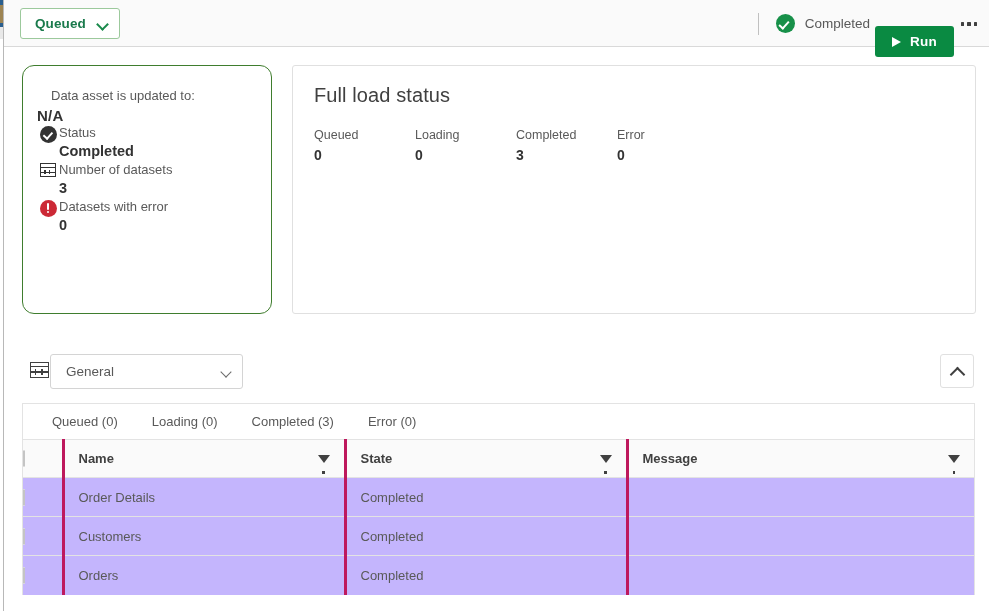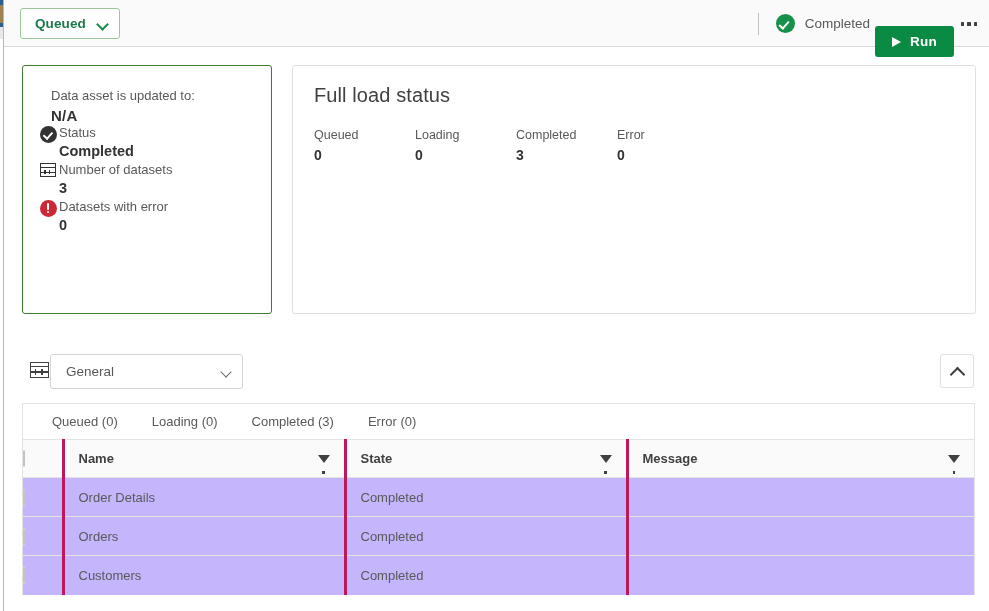--- a/index.html
+++ b/index.html
@@ -158,33 +158,33 @@
 
   
   .info-card {
     position: absolute;
     left: 22px; top: 65px;
     width: 250px;
     height: 249px;
     box-sizing: border-box;
     background: #ffffff;
     border: 1px solid #3f7d2e;
-    border-radius: 3px;
+    border-radius: 12px;
     padding: 22px 20px 0 14px;
   }
   .updated-label {
     font-size: 13px;
     color: #595959;
     margin-left: 14px;
   }
   .updated-value {
     font-size: 15px;
     font-weight: 700;
     color: #333333;
-    margin: 4px 0 0 14px;
+    margin: 4px 0 0 0;
     letter-spacing: 0.2px;
   }
   .metric {
     display: flex;
     align-items: flex-start;
   }
   .metric .mi {
     width: 22px;
     flex: none;
     margin-top: 2px;
@@ -619,27 +619,27 @@
           <span class="cbox"></span>
         </td>
         <td class="col-name">Order Details</td>
         <td class="col-state">Completed</td>
         <td></td>
       </tr>
       <tr>
         <td class="col-check">
           <span class="cbox"></span>
         </td>
-        <td class="col-name">Orders</td>
+        <td class="col-name">Customers</td>
         <td class="col-state">Completed</td>
         <td></td>
       </tr>
       <tr>
         <td class="col-check">
           <span class="cbox"></span>
         </td>
-        <td class="col-name">Customers</td>
+        <td class="col-name">Orders</td>
         <td class="col-state">Completed</td>
         <td></td>
       </tr>
     </tbody>
   </table>
 </div>
 
 </body></html>

